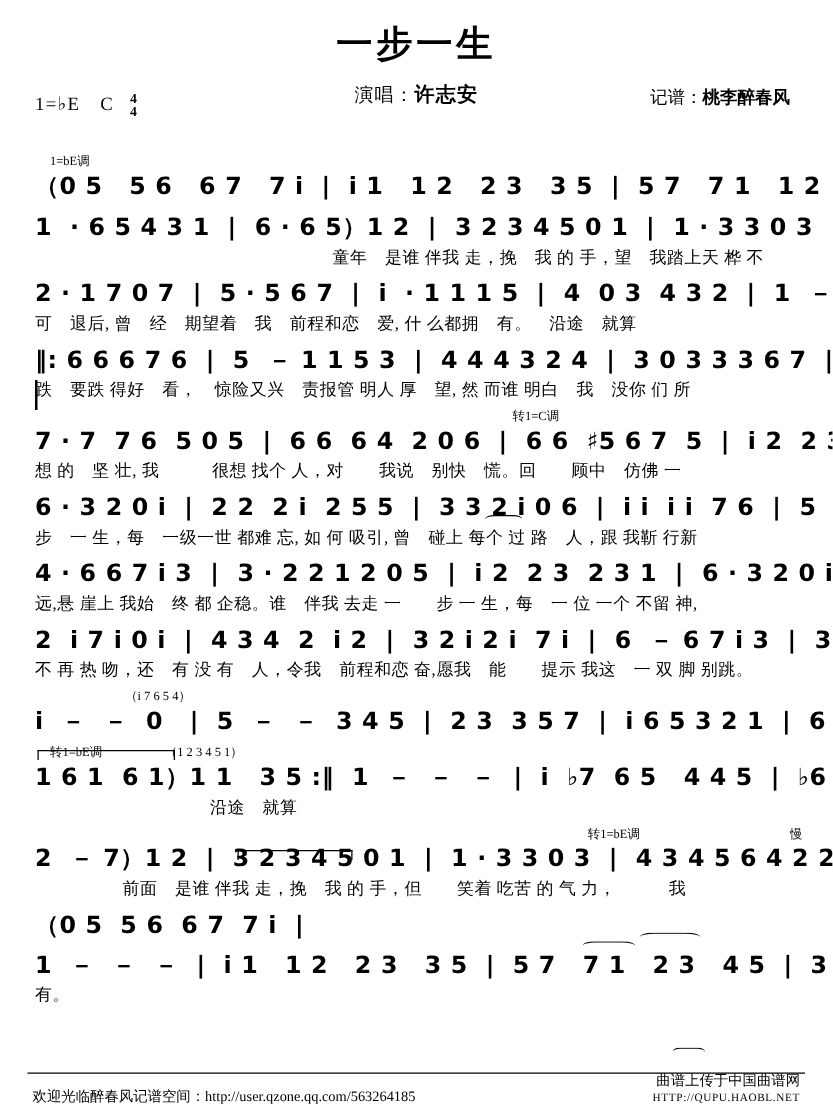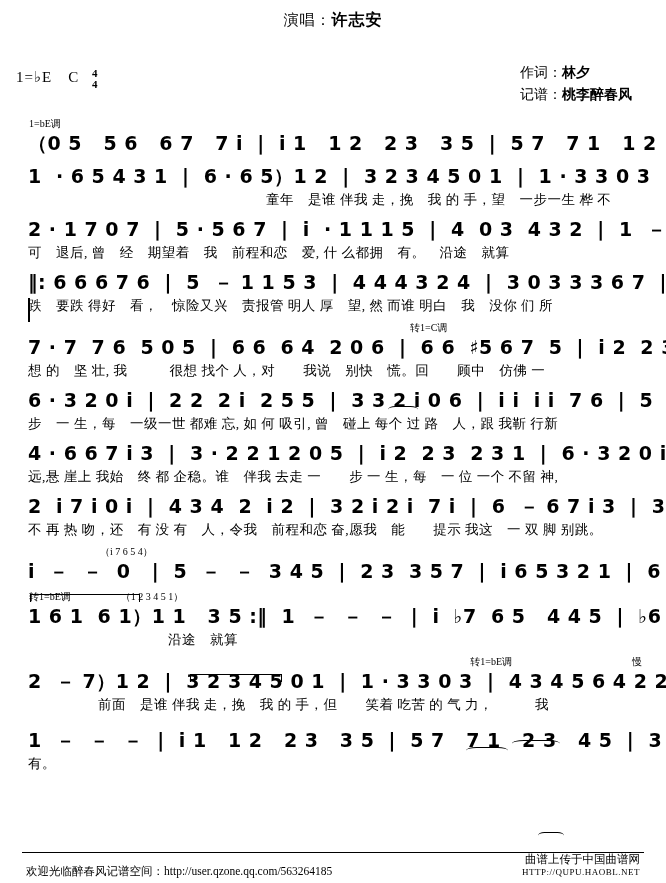--- a/index.html
+++ b/index.html
@@ -36,21 +36,21 @@
     right: 34px;
     top: 52px;
     font-size: 14px;
     line-height: 22px;
     text-align:left;
   }
   .credits div span.nm { font-weight:bold; }
 
   .keysig {
     position:absolute;
-    left: 16px;
+    left: 28px;
     top: 58px;
     font-size: 15px;
     letter-spacing: 1px;
   }
   .keysig .frac {
     display:inline-block;
     vertical-align: middle;
     font-size: 11px;
     line-height: 10px;
     text-align:center;
@@ -84,21 +84,21 @@
     line-height: 20px;
     margin-top: 1px;
   }
   .marker {
     font-family: "Liberation Serif", serif;
     font-size: 10px;
     white-space: pre;
     line-height: 12px;
     margin-left: 0px;
   }
-  .marker.ind1 { margin-left: 1px; }
+  .marker.ind1 { margin-left: 12px; }
   .marker.ind3 { margin-left: 156px; text-align: right; }
   .marker.ind4 { margin-left: 382px; }
   .marker.ind5 { margin-left: 72px; font-family: Liberation Serif, serif; }
 
   .rowgap { height: 6px; }
 
   
   .footer {
     position:absolute;
     left: 0; bottom: 14px;
@@ -138,29 +138,27 @@
     position:absolute;
     border-left: 2.4px solid #000;
     height: 24px;
   }
 </style>
 </head>
 <body>
 
 <div class="sheet">
 
+  <div class="title">一步一生</div>
 
   <div class="singer">
     <span>演唱：</span><span class="nm">许志安</span>
   </div>
 
   <div class="credits">
-    <div>
-      <span>作词：</span><span class="nm">林夕</span>
-    </div>
     <div>
       <span>记谱：</span><span class="nm">桃李醉春风</span>
     </div>
   </div>
 
   <div class="keysig">
     <span>1=♭E　C</span>
     <span class="frac">
       <i class="top">4</i>
       <i class="bot">4</i>
@@ -171,21 +169,21 @@
 
     <div class="sysline">
       <div class="marker ind1">1=bE调</div>
       <div class="notes">（0 5   5 6   6 7   7 i  |  i 1   1 2   2 3   3 5  |  5 7   7 1   1 2   2 5  |  3 · 5 4  5 4 3 1  |</div>
       <div class="lyrics"></div>
     </div>
     <div class="rowgap"></div>
 
     <div class="sysline">
       <div class="notes">1  · 6 5 4 3 1  |  6 · 6 5）1 2  |  3 2 3 4 5 0 1  |  1 · 3 3 0 3  |  4 3 4 5 6 · 4  |</div>
-      <div class="lyrics">　　　　　　　　　　　　　　　　　童年　是谁 伴我 走，挽　我 的 手，望　一步一生 桦 不</div>
+      <div class="lyrics">　　　　　　　　　　　　　　　　　童年　是谁 伴我 走，挽　我 的 手，望　我踏上天 桦 不</div>
     </div>
     <div class="rowgap"></div>
 
     <div class="sysline">
       <div class="notes">2 · 1 7 0 7  |  5 · 5 6 7  |  i  · 1 1 1 5  |  4  0 3  4 3 2  |  1  －  1 1  3 5  |</div>
       <div class="lyrics">可　退后, 曾　经　期望着　我　前程和恋　爱, 什 么都拥　有。　沿途　就算</div>
     </div>
     <div class="rowgap"></div>
 
     <div class="sysline">
@@ -233,20 +231,23 @@
     </div>
     <div class="rowgap"></div>
 
     <div class="sysline">
       <div class="marker ind3">转1=bE调　　　　　　　　　　　　慢</div>
       <div class="notes">2  － 7）1 2  |  3 2 3 4 5 0 1  |  1 · 3 3 0 3  |  4 3 4 5 6 4 2 2  |  2  －  0 1  |</div>
       <div class="lyrics">　　　　　前面　是谁 伴我 走，挽　我 的 手，但　　笑着 吃苦 的 气 力，　　　我</div>
     </div>
     <div class="rowgap"></div>
 
+    <div class="sysline">
+      <div class="notes">（0 5  5 6  6 7  7 i  |</div>
+    </div>
     <div class="rowgap"></div>
 
     <div class="sysline">
       <div class="notes">1  －  －  －  |  i 1   1 2   2 3   3 5  |  5 7   7 1   2 3   4 5  |  3 2  －  －）|</div>
       <div class="lyrics">有。</div>
     </div>
 
   </div>
 
   <div class="tie" style="left:466px; top:737px; width:42px;"></div>

